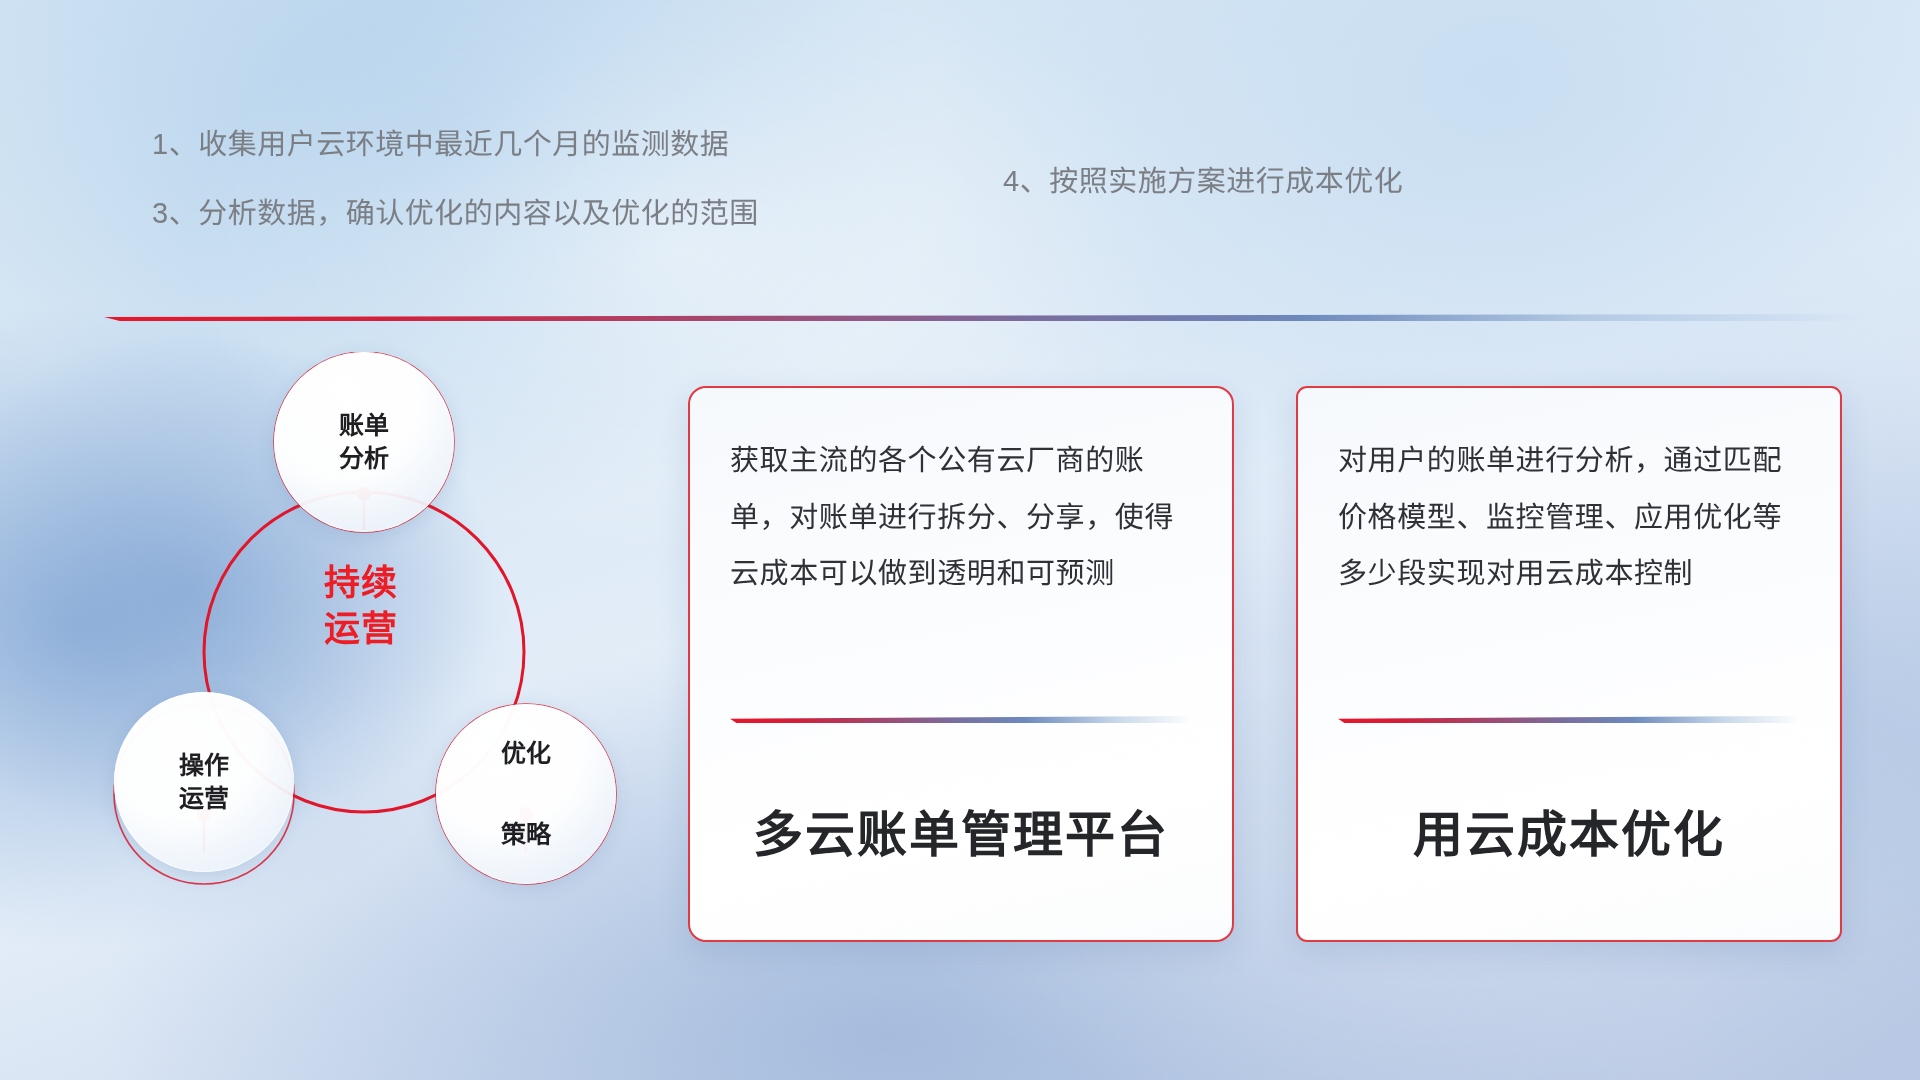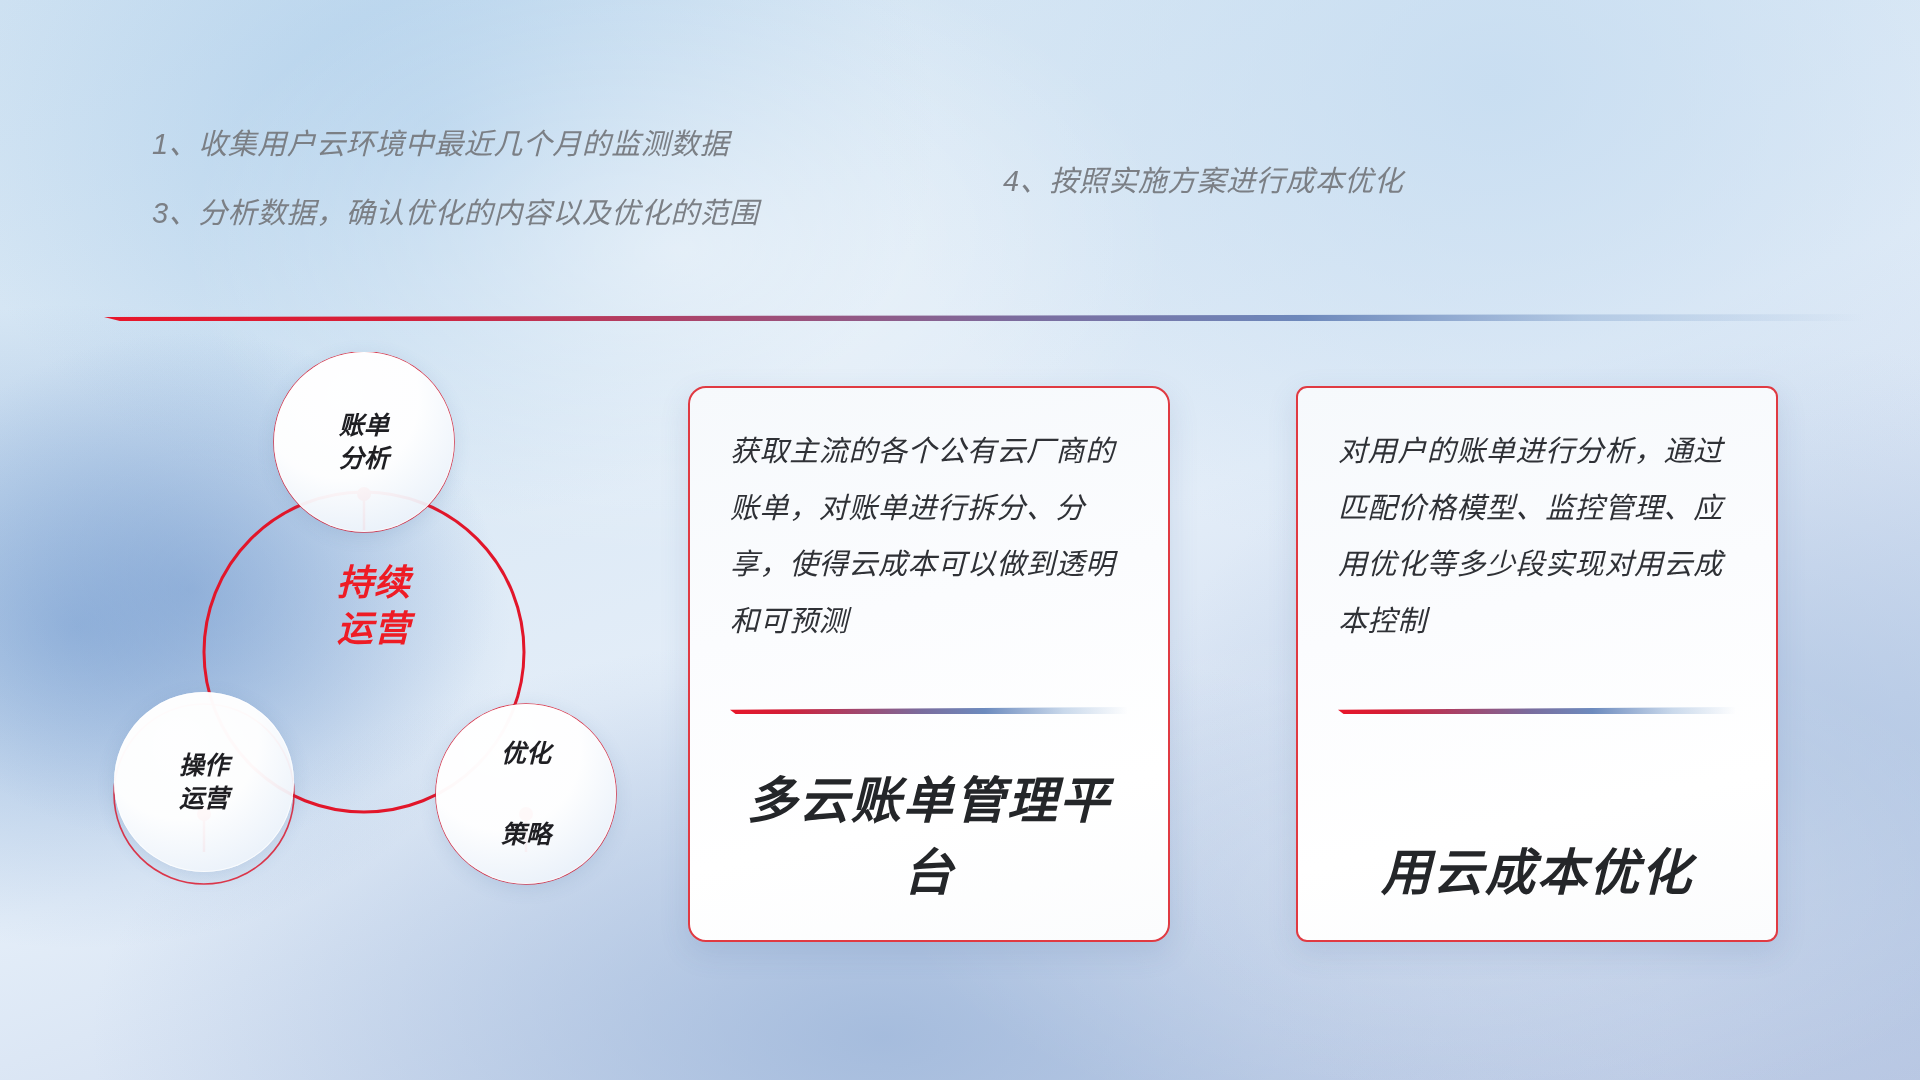--- a/index.html
+++ b/index.html
@@ -17,21 +17,20 @@
     width: 1920px;
     height: 1080px;
     background:
       radial-gradient(ellipse 700px 520px at 4% 58%, rgba(108,150,205,0.55) 0%, rgba(108,150,205,0.0) 62%),
       radial-gradient(ellipse 760px 600px at 23% 12%, rgba(150,192,229,0.55) 0%, rgba(150,192,229,0.0) 65%),
       radial-gradient(ellipse 900px 700px at 78% 8%, rgba(196,219,240,0.8) 0%, rgba(196,219,240,0.0) 70%),
       radial-gradient(ellipse 900px 620px at 92% 72%, rgba(170,193,224,0.7) 0%, rgba(170,193,224,0.0) 70%),
       radial-gradient(ellipse 1100px 560px at 46% 96%, rgba(152,178,215,0.75) 0%, rgba(152,178,215,0.0) 72%),
       linear-gradient(160deg, #cfe2f2 0%, #d9e8f5 28%, #e3edf8 52%, #ccd9ee 78%, #bcc9e4 100%);
     overflow: hidden;
-    font-style: italic;
   }
 
   
   .wash {
     position: absolute;
     pointer-events: none;
   }
   .wash.w1 {
     left: 180px; top: -60px; width: 1000px; height: 620px;
     background: radial-gradient(ellipse at center, rgba(255,255,255,0.5) 0%, rgba(255,255,255,0) 70%);
@@ -110,43 +109,43 @@
     font-size: 25px;
   }
   #bubble-right {
     left: 340px; top: 352px; width: 180px; height: 180px;
     font-size: 25px;
     gap: 48px;
   }
 
   #venn-center-label {
     position: absolute;
-    left: 188px;
+    left: 175px;
     top: 208px;
     width: 180px;
     text-align: center;
     color: #ee1c25;
     font-size: 36px;
     font-weight: bold;
     line-height: 1.28;
     letter-spacing: 1px;
   }
 
   
   .card {
     position: absolute;
     top: 386px;
-    width: 482px;
+    width: 546px;
     height: 556px;
     border-radius: 18px;
     border: 2px solid #e03a42;
     background: linear-gradient(168deg, #f6f9fc 0%, #fbfcfe 40%, #ffffff 74%, #fbfcfd 100%);
     box-shadow: 0 10px 30px rgba(60,95,150,0.14);
     box-sizing: border-box;
-    padding: 35px 40px 0 40px;
+    padding: 44px 40px 0 40px;
     display: flex;
     flex-direction: column;
   }
   #card-1 { left: 688px; }
   #card-2 { left: 1296px; border-radius: 11px; }
 
   .card-body {
     color: #2f3136;
     font-size: 29px;
     line-height: 1.95;
@@ -158,21 +157,21 @@
   .card-rule {
     margin-top: 26px;
     width: 100%;
     height: 7px;
     background: linear-gradient(90deg, #e8162a 0%, #d21f38 14%, #a2476e 32%, #7a6c9d 48%, #6d8bbe 64%, rgba(150,180,216,0.5) 84%, rgba(200,218,238,0) 100%);
     clip-path: polygon(1.4% 100%, 0% 38%, 100% 0%, 100% 100%);
   }
 
   .card-title {
     margin-top: auto;
-    margin-bottom: 36px;
+    margin-bottom: 74px;
     color: #242629;
     font-size: 50px;
     font-weight: bold;
     letter-spacing: 2px;
     text-align: center;
   }
 </style>
 </head>
 <body>
 

